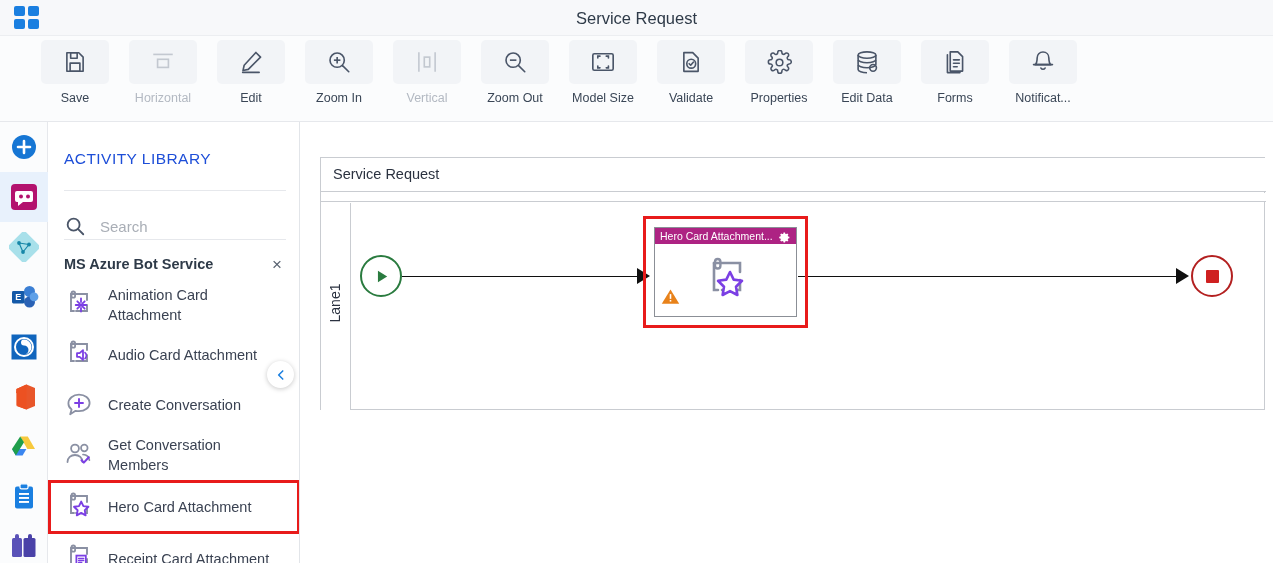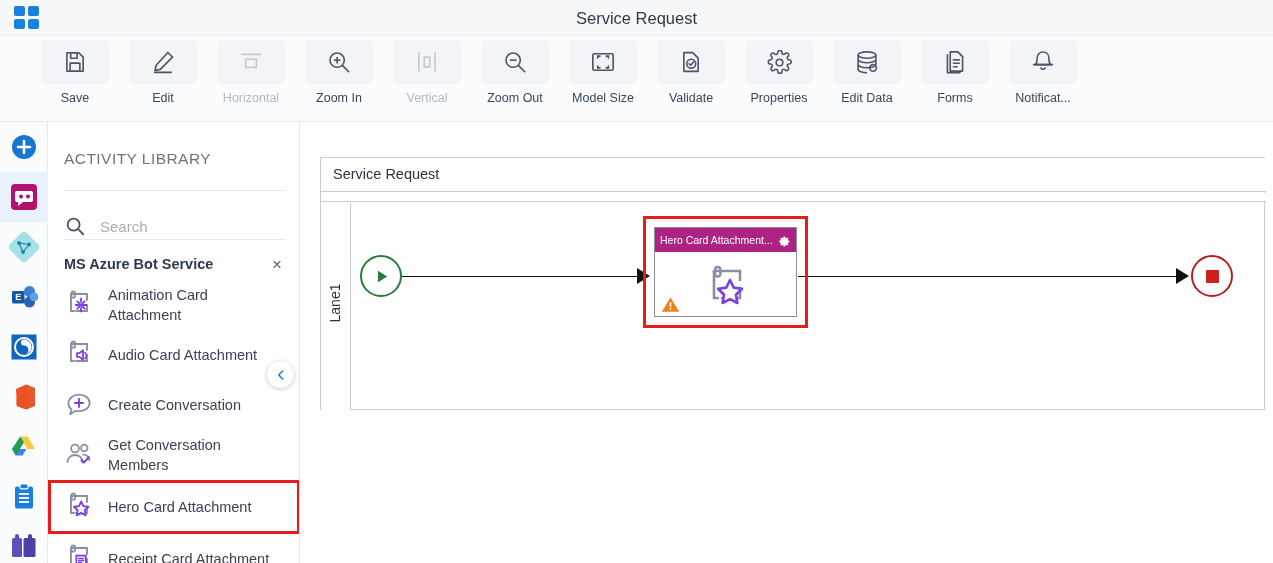--- a/index.html
+++ b/index.html
@@ -89,21 +89,21 @@
   #library-panel {
     position: absolute; left: 48px; top: 122px;
     width: 252px; height: 441px;
     background: #ffffff;
     border-right: 1px solid #e2e5e9;
     overflow: hidden;
   }
   #library-title {
     position: absolute; left: 16px; top: 28px;
     font-size: 15.5px; letter-spacing: .45px;
-    color: #737373;
+    color: #1d4ed8;
   }
   #library-head-sep {
     position: absolute; left: 16px; top: 68px;
     width: 222px; height: 1px; background: #e6e8ec;
   }
   #search-row {
     position: absolute; left: 16px; top: 80px;
     width: 222px; height: 48px;
     display: flex; align-items: center;
     cursor: text;
@@ -251,21 +251,21 @@
   }
   #hero-node {
     position: absolute; left: 333px; top: 24px;
     width: 143px; height: 90px;
     border: 1px solid #8b8f96;
     background: #ffffff;
     cursor: pointer;
   }
   #hero-node-head {
     position: relative;
-    width: 141px; height: 24px;
+    width: 141px; height: 16px;
     background: #ad2383;
     display: flex; align-items: center;
     padding: 0 5px;
   }
   #hero-node-title {
     font-size: 10.5px; color: #ffffff; flex: 1;
     white-space: nowrap; overflow: hidden;
   }
   #hero-node-gear { width: 13px; height: 13px; cursor: pointer; }
   #hero-node-body {
@@ -294,37 +294,37 @@
     <div class="tb-btn">
       <div class="tb-ico">
         <svg viewBox="0 0 24 24" width="26" height="26" fill="none" stroke-linejoin="round">
           <path d="M4.5 3.5h11l4 4v13h-15z"></path>
           <rect x="8" y="3.5" width="6" height="5"></rect>
           <rect x="7.5" y="13" width="9" height="7.5"></rect>
         </svg>
       </div>
       <div class="tb-lbl">Save</div>
     </div>
+    <div class="tb-btn disabled">
+      <div class="tb-ico">
+        <svg viewBox="0 0 24 24" width="26" height="26" fill="none">
+          <line x1="3" y1="5" x2="21" y2="5"></line>
+          <rect x="7" y="9.5" width="10" height="7.5"></rect>
+        </svg>
+      </div>
+      <div class="tb-lbl">Horizontal</div>
+    </div>
     <div class="tb-btn">
       <div class="tb-ico">
         <svg viewBox="0 0 24 24" width="26" height="26" fill="none" stroke-linejoin="round" stroke-linecap="round">
           <path d="M16.5 3.2 20.8 7.5 9.5 18.8 4.6 19.9 5.7 15z"></path>
           <line x1="4.3" y1="21.6" x2="19.5" y2="21.6"></line>
         </svg>
       </div>
       <div class="tb-lbl">Edit</div>
-    </div>
-    <div class="tb-btn disabled">
-      <div class="tb-ico">
-        <svg viewBox="0 0 24 24" width="26" height="26" fill="none">
-          <line x1="3" y1="5" x2="21" y2="5"></line>
-          <rect x="7" y="9.5" width="10" height="7.5"></rect>
-        </svg>
-      </div>
-      <div class="tb-lbl">Horizontal</div>
     </div>
     <div class="tb-btn">
       <div class="tb-ico">
         <svg viewBox="0 0 24 24" width="26" height="26" fill="none">
           <circle cx="10.3" cy="10.3" r="6.6"></circle>
           <line x1="15.3" y1="15.3" x2="21" y2="21" stroke-linecap="round"></line>
           <line x1="10.3" y1="7.3" x2="10.3" y2="13.3"></line>
           <line x1="7.3" y1="10.3" x2="13.3" y2="10.3"></line>
         </svg>
       </div>

